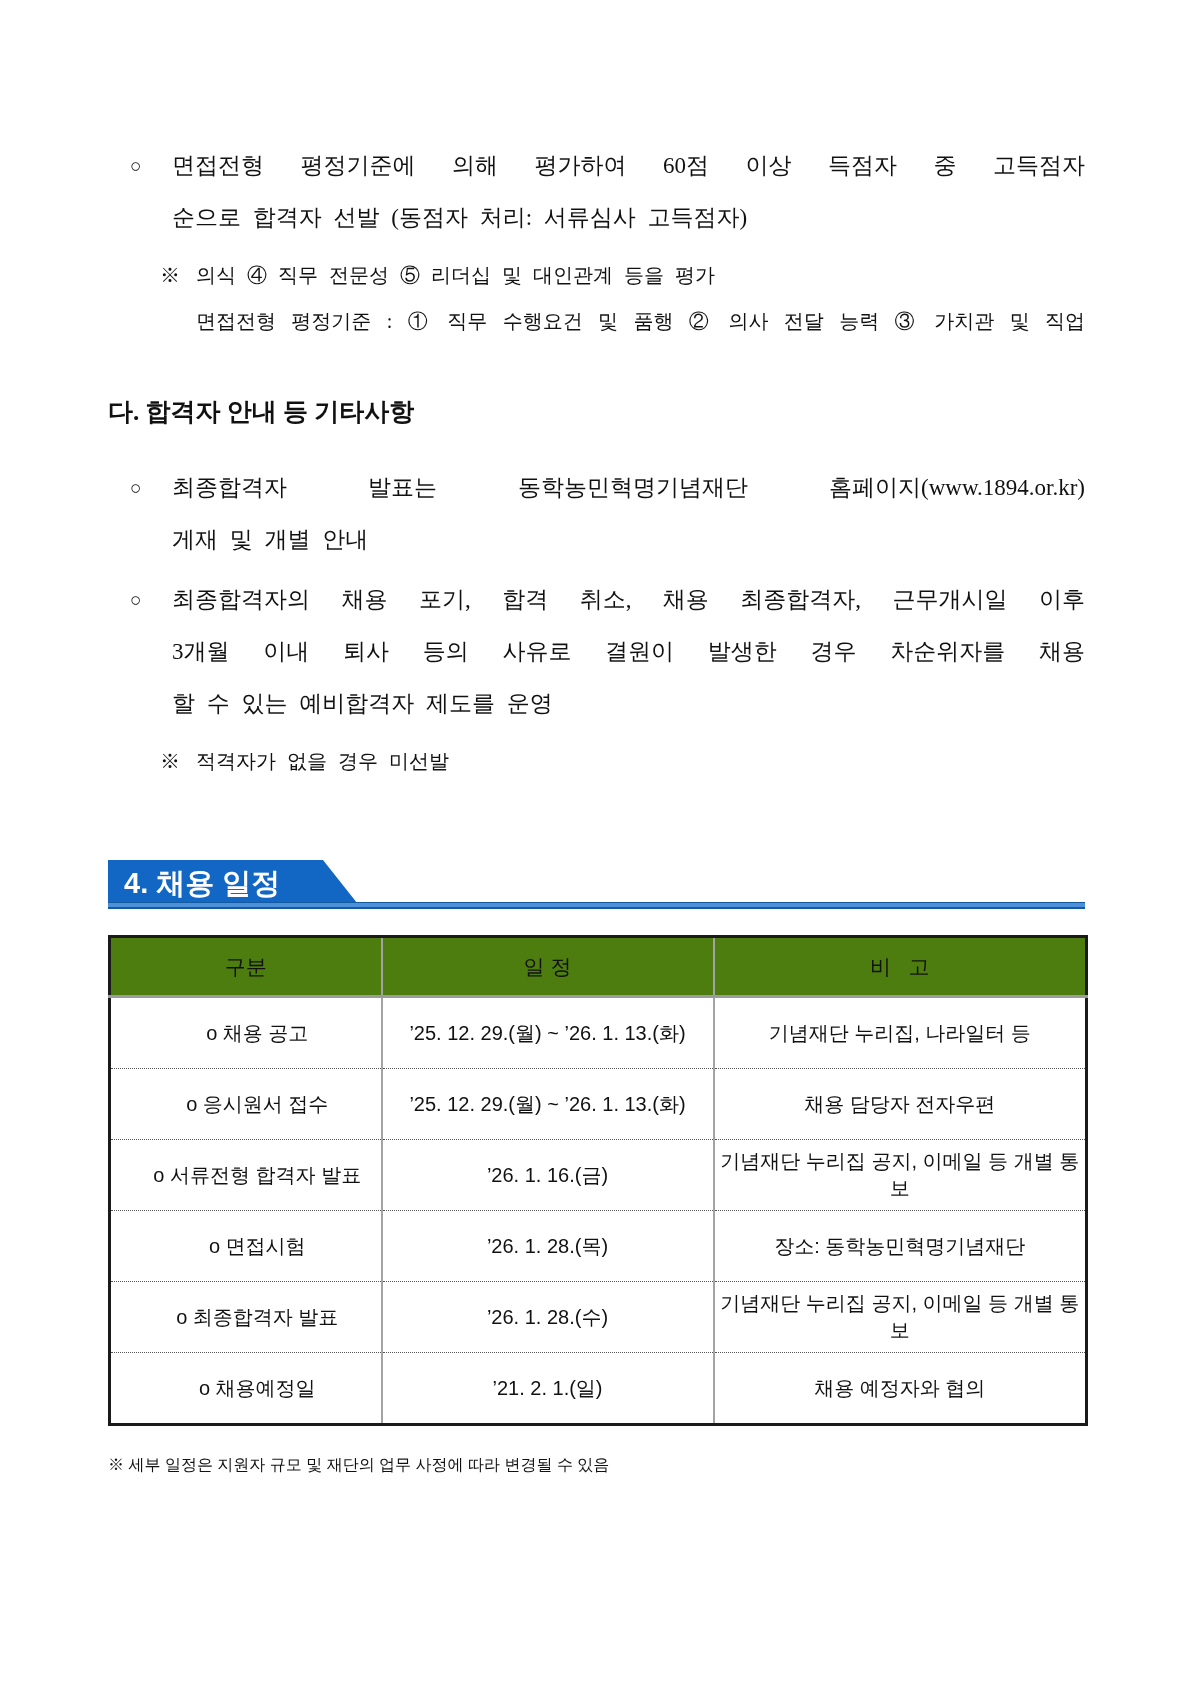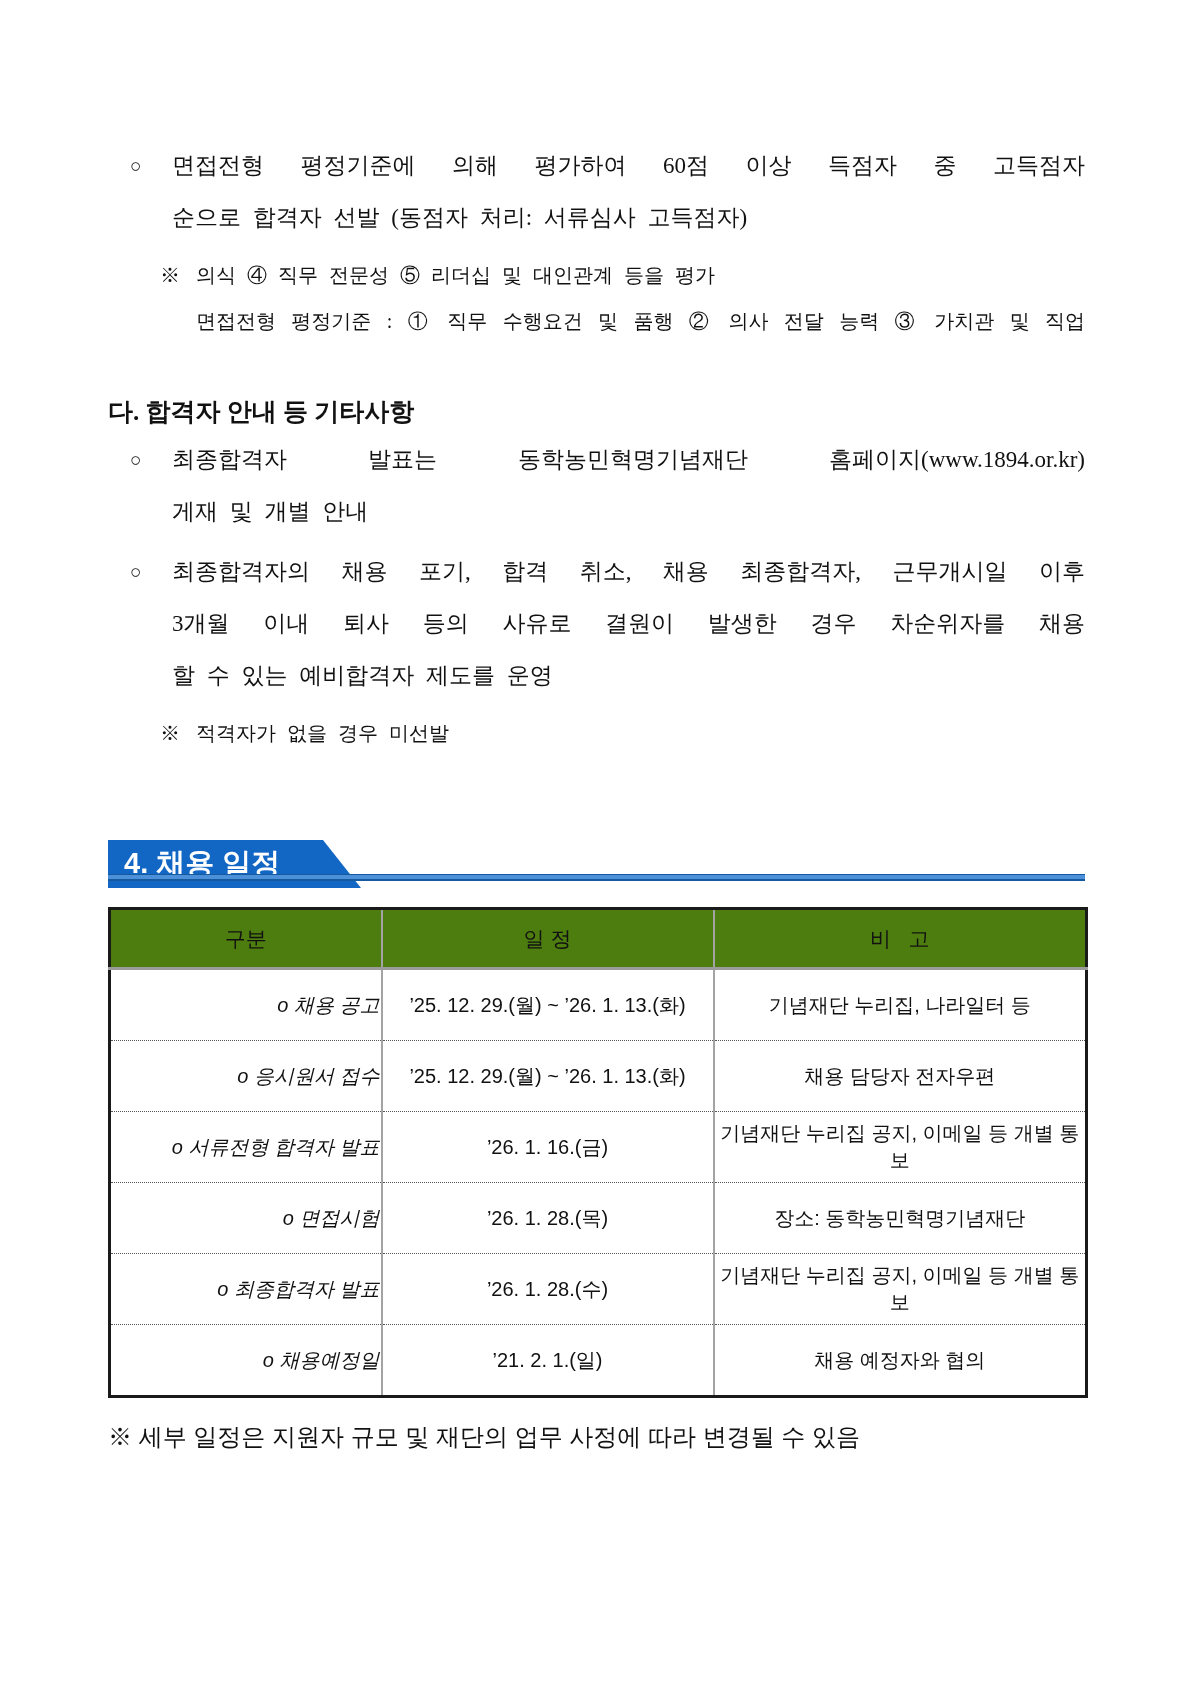--- a/index.html
+++ b/index.html
@@ -13,27 +13,27 @@
   
   .para{display:flex;align-items:flex-start;margin:0 0 8px 22px;font-size:23px;line-height:52px;}
   .para .marker{flex:0 0 42px;font-size:19px;}
   .para.note{margin-left:52px;font-size:20px;line-height:46px;margin-bottom:0;}
   .para.note .marker{flex:0 0 36px;font-size:20px;}
   .lines{flex:1;min-width:0;}
   .line{word-spacing:6px;white-space:normal;}
   .line.j{text-align:justify;text-align-last:justify;}
 
   .section-a{margin-bottom:50px;}
-  .subheading{font-size:25px;font-weight:bold;margin:0 0 4px 0;line-height:36px;}
+  .subheading{font-size:25px;font-weight:bold;margin:0 0 32px 0;line-height:36px;}
   .section-b{margin-bottom:0;}
 
   
   .sec4{position:relative;height:53px;margin-top:72px;}
   .banner{
-    position:absolute;left:0;top:12px;width:253px;height:48px;box-sizing:border-box;
+    position:absolute;left:0;top:4px;width:253px;height:48px;box-sizing:border-box;
     background:#1266c4;color:#fff;
     clip-path:polygon(0 0,215px 0,253px 48px,0 48px);
     font-family:"Liberation Sans", sans-serif;font-weight:bold;font-size:29px;
     line-height:47px;padding-left:16px;
   }
   .rule{
     position:absolute;left:0;right:0;bottom:0;height:7px;
     background:linear-gradient(to bottom,#155a9e 0 1.5px,#4b90d9 1.5px 5.5px,#155a9e 5.5px 7px);
   }
 
@@ -45,26 +45,26 @@
   }
   table.sched col.c1{width:272px;}
   table.sched col.c2{width:332px;}
   table.sched col.c3{width:373px;}
   table.sched th{
     height:55px;background:#4d7c0f;font-weight:normal;font-size:21px;
     border-bottom:3px solid #9b9b9b;text-align:center;white-space:pre-wrap;
   }
   table.sched th + th, table.sched td + td{border-left:2px solid #a3a3a3;}
   table.sched tbody td{height:68px;text-align:center;white-space:pre-wrap;}
-  table.sched tbody td.cat{text-align:right;padding-left:24px;font-style:italic;}
+  table.sched tbody td.cat{text-align:center;padding-left:24px;}
   table.sched tbody tr + tr td{border-top:1px dotted #555;}
 
   .tnote{
     margin:24px 0 0 0;font-family:"Liberation Sans", sans-serif;
-    font-size:24px;line-height:30px;color:#111;
+    font-size:16px;line-height:30px;color:#111;
   }
 </style>
 </head>
 <body>
 
 <div class="page">
 
   <div class="section-a">
       <div class="para bullet">
         <span class="marker">○</span>

